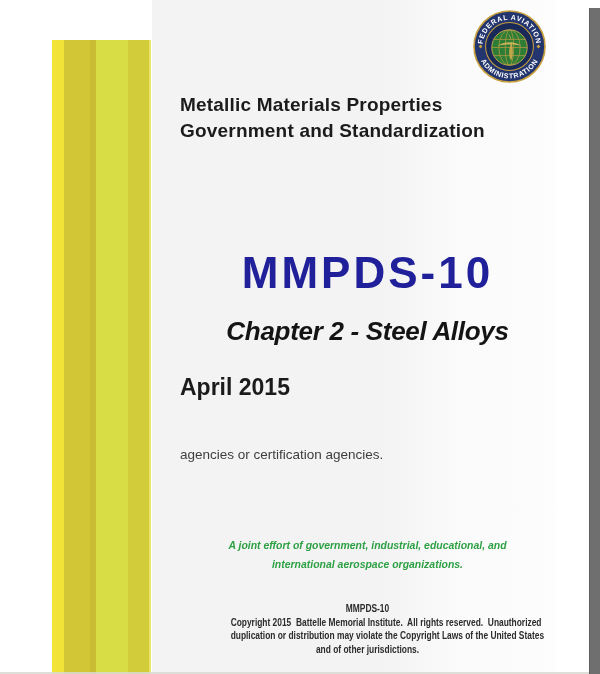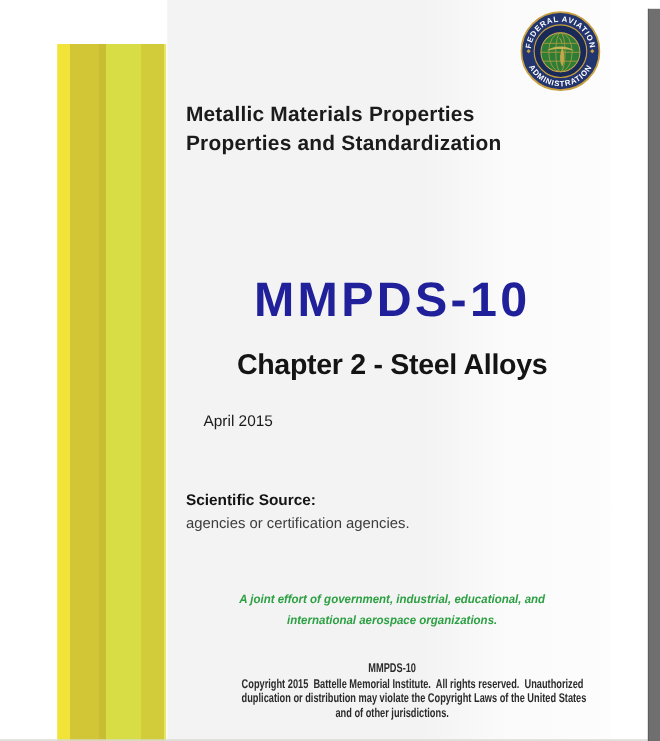--- a/index.html
+++ b/index.html
@@ -24,35 +24,35 @@
       #e9e468 97px, #e9e468 99px);
   }
   .bottom-edge{
     position:absolute;left:0;bottom:0;width:600px;height:2px;
     background:#d9d9d4;opacity:.85;
   }
   
   .seal{position:absolute;left:473px;top:10px;width:73px;height:73px;}
   .seal text{font-family:"Liberation Sans",sans-serif;font-weight:bold;}
   
-  .content{position:absolute;left:169px;top:0;width:375px;height:674px;}
+  .content{position:absolute;left:180px;top:0;width:375px;height:674px;}
   .content > div{position:absolute;left:0;width:100%;}
   .hdr{
     top:92px;font-size:19px;font-weight:bold;color:#1b1b1b;
     line-height:26px;letter-spacing:.2px;
   }
   .doc-title{
     top:248px;text-align:center;font-size:44px;font-weight:bold;
     color:var(--title-navy,#20209a);letter-spacing:3px;
   }
   .doc-subtitle{
     top:316px;text-align:center;font-size:26px;font-weight:bold;
-    color:#141414;letter-spacing:-.3px;
+    color:#141414;letter-spacing:-.3px;font-style:italic;
   }
-  .doc-date{top:374px;font-size:14px;font-weight:normal;color:#1b1b1b;margin-left:16px;}
+  .doc-date{top:374px;font-size:23px;font-weight:bold;color:#1b1b1b;}
   .source{top:444px;font-size:13.5px;line-height:21px;color:#3d3d3d;}
   .source .lbl{font-weight:bold;color:#141414;font-size:14px;}
   .tagline{
     top:536px;text-align:center;font-size:11px;font-weight:bold;font-style:italic;
     color:var(--tagline-green,#2da043);line-height:19px;
     transform:scaleX(.95);transform-origin:center top;
   }
   .footer{
     top:602px;text-align:center;font-size:11.5px;font-weight:bold;color:#2b2b2b;
     line-height:13.5px;transform:scaleX(.73);transform-origin:center top;
@@ -99,31 +99,30 @@
     </text>
     <text font-size="7" fill="#ffffff" letter-spacing="0.7">
       <textPath href="#arcBot" startOffset="50%" text-anchor="middle">ADMINISTRATION</textPath>
     </text>
   </svg>
 
   <div class="content">
 
     <div class="hdr">
       <div>Metallic Materials Properties</div>
-      <div>Properties and Standardization</div>
+      <div>Government and Standardization</div>
     </div>
 
     <div class="doc-title">MMPDS-10</div>
 
     <div class="doc-subtitle">Chapter 2 - Steel Alloys</div>
 
     <div class="doc-date">April 2015</div>
 
     <div class="source">
-      <div class="lbl">Scientific Source:</div>
       <div>agencies or certification agencies.</div>
     </div>
 
     <div class="tagline">
       <div>A joint effort of government, industrial, educational, and</div>
       <div>international aerospace organizations.</div>
     </div>
 
     <div class="footer">
       <div>MMPDS-10</div>

